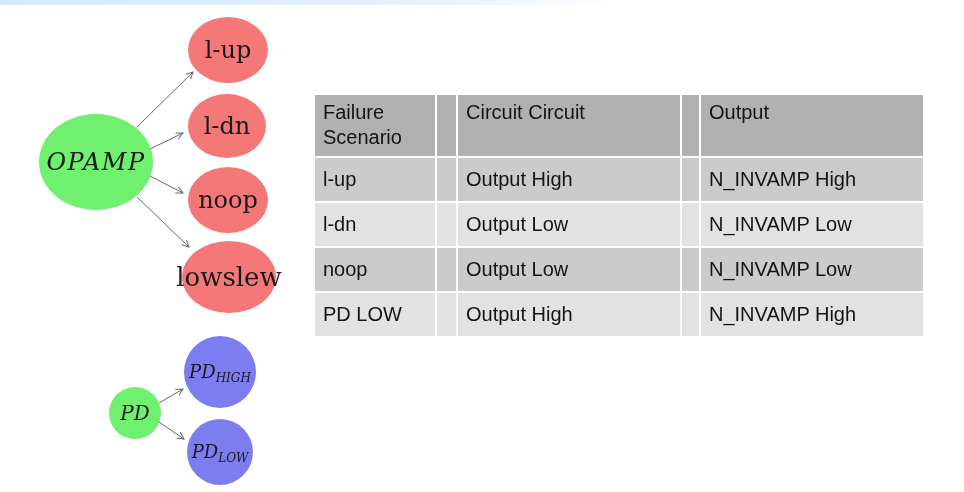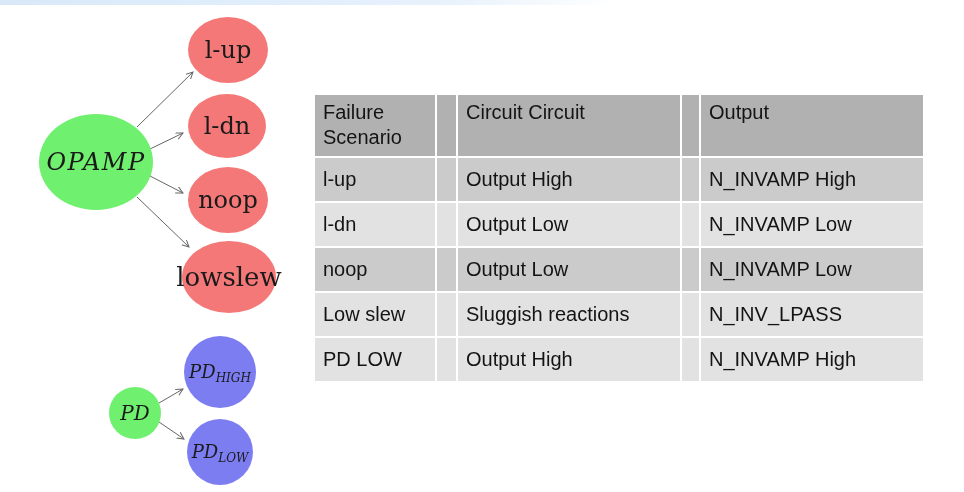--- a/index.html
+++ b/index.html
@@ -152,27 +152,20 @@
       <td>N_INVAMP Low</td>
     </tr>
     <tr class="dark">
       <td>noop</td>
       <td></td>
       <td>Output Low</td>
       <td></td>
       <td>N_INVAMP Low</td>
     </tr>
     <tr class="light">
-      <td>Low slew</td>
-      <td></td>
-      <td>Sluggish reactions</td>
-      <td></td>
-      <td>N_INV_LPASS</td>
-    </tr>
-    <tr class="light">
       <td>PD LOW</td>
       <td></td>
       <td>Output High</td>
       <td></td>
       <td>N_INVAMP High</td>
     </tr>
   </tbody>
 </table>
 
 </body></html>

